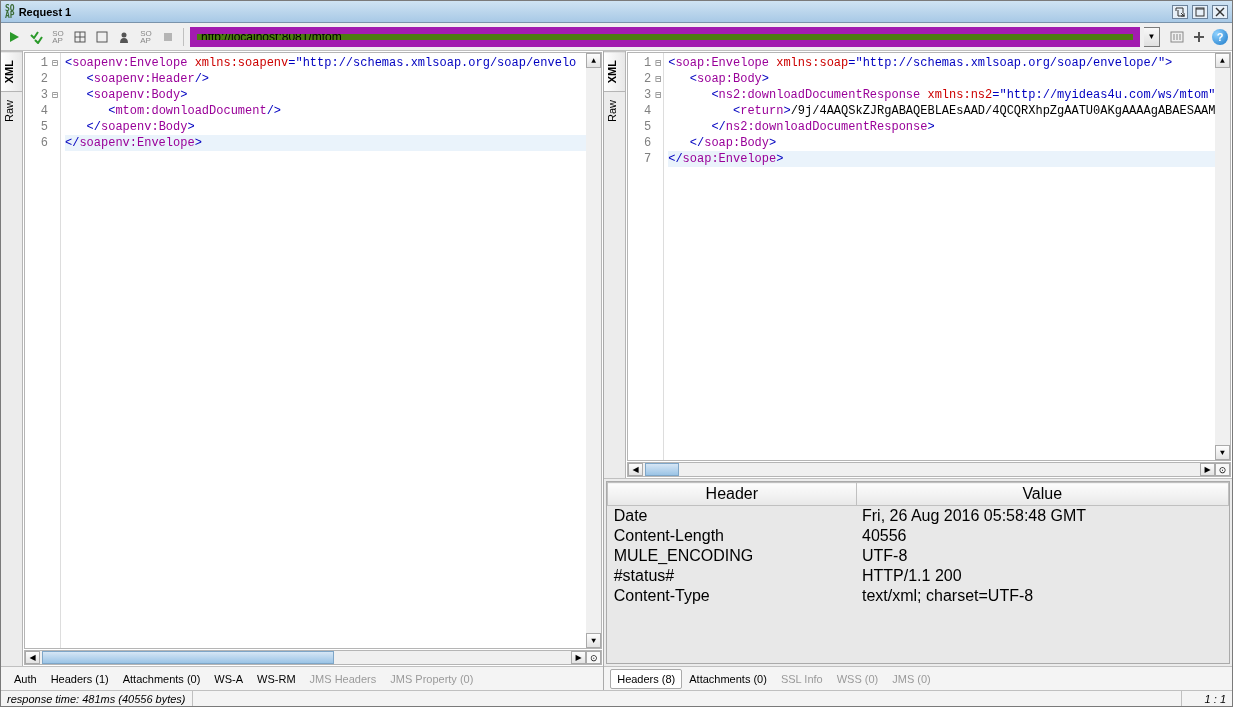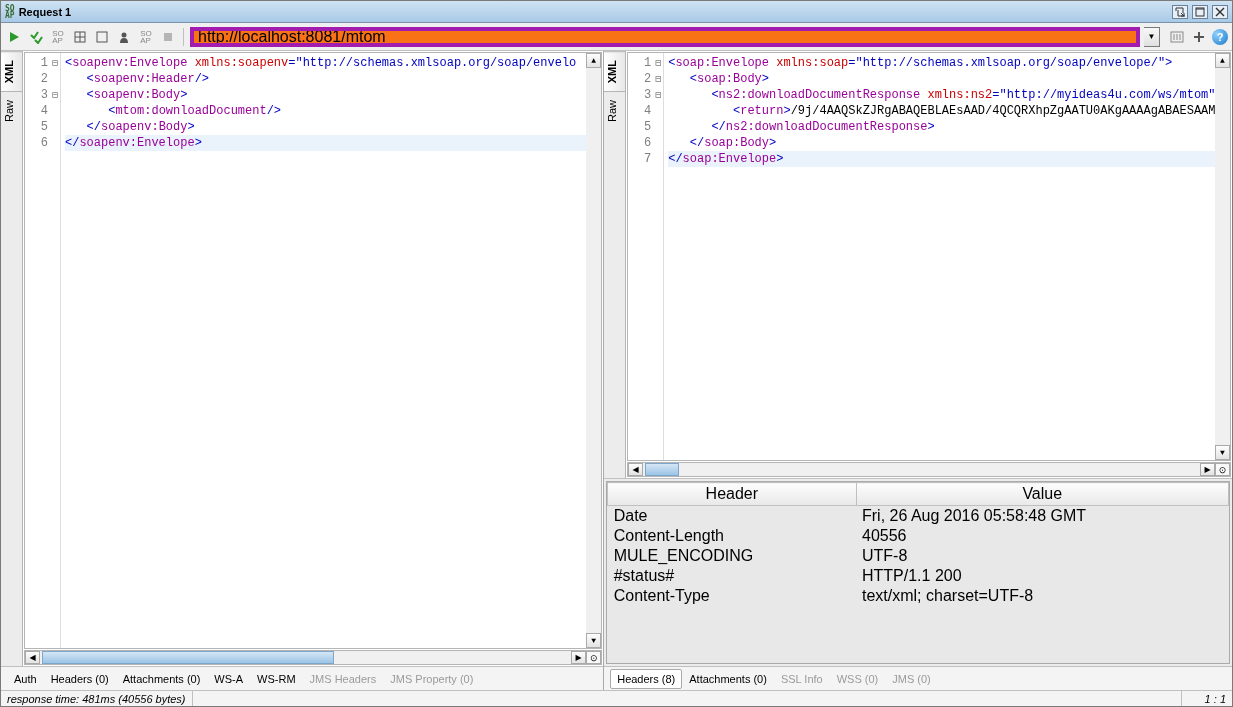--- a/index.html
+++ b/index.html
@@ -59,25 +59,25 @@
   }
   .tbtn {
     width: 18px; height: 18px;
     display: flex; align-items: center; justify-content: center;
     border: 1px solid transparent;
   }
   .tsep { width: 1px; height: 18px; background: #c0c0c0; margin: 0 2px;}
   .url-input {
     flex: 1;
     height: 20px;
-    border: 4px solid #a21caf;
-    background: #f97316;
+    border: 7px solid #a21caf;
+    background: #4d7c0f;
     padding: 0 4px;
     font-family: Tahoma, Arial, sans-serif;
-    font-size: 16px;
+    font-size: 12px;
   }
   .dropdown-btn {
     width: 16px; height: 20px;
     border: 1px solid #7a7a7a;
     border-left: none;
     background: linear-gradient(#f8f8f8,#e0e0e0);
     display: flex; align-items:center; justify-content:center;
     font-size: 8px;
     margin-right: 4px;
   }
@@ -350,21 +350,21 @@
             <div class="track">
                 <div class="thumb" style="left:2px;width:55%;"></div>
               </div>
             <div class="arrow">▶</div>
             <div class="corner">⊙</div>
           </div>
         </div>
       </div>
       <div class="bottom-tabs" id="req-tabs">
           <div class="btab">Auth</div>
-          <div class="btab">Headers (0)</div>
+          <div class="btab">Headers (1)</div>
           <div class="btab">Attachments (0)</div>
           <div class="btab">WS-A</div>
           <div class="btab">WS-RM</div>
           <div class="btab disabled">JMS Headers</div>
           <div class="btab disabled">JMS Property (0)</div>
         </div>
     </div>
 
     <div class="pane pane-right">
       <div class="editor-row" style="flex:1;min-height:0;">

